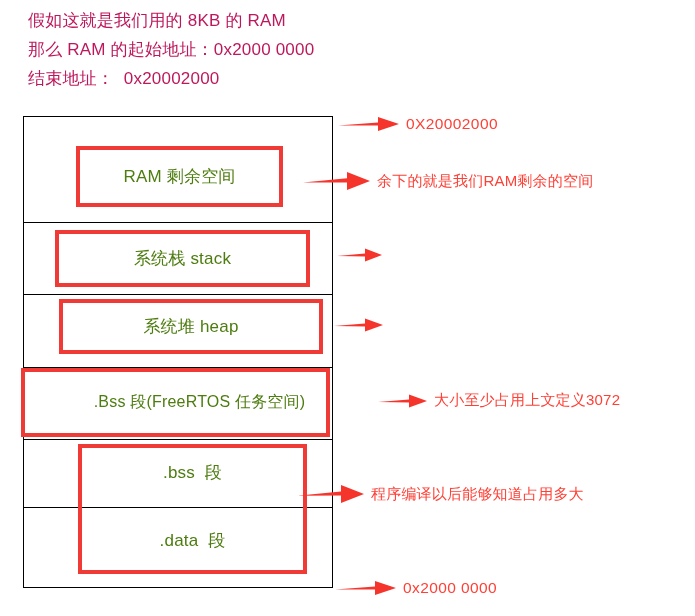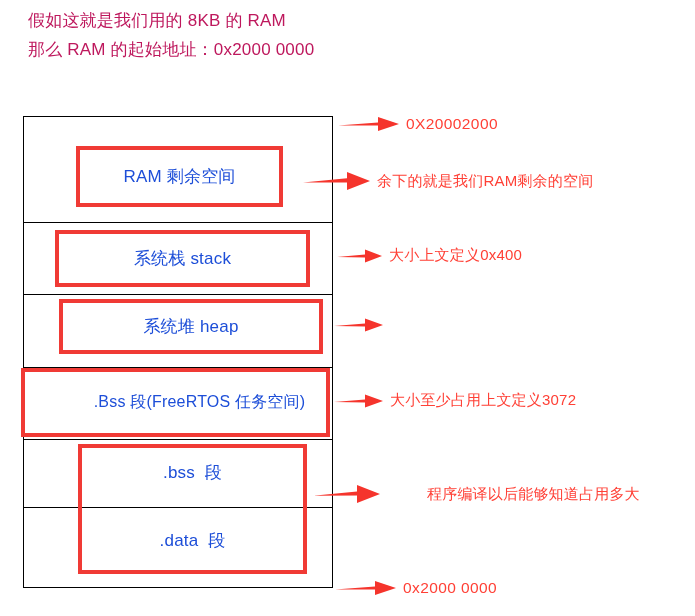--- a/index.html
+++ b/index.html
@@ -57,21 +57,21 @@
     box-sizing: border-box;
     border: 4px solid #f03a35;
     background: transparent;
     display: flex;
     align-items: center;
     justify-content: center;
     z-index: 3;
   }
   .red-box-label {
     font-size: 17px;
-    color: #1d4ed8;
+    color: #4d7c0f;
     white-space: pre;
     letter-spacing: 0.2px;
   }
   .red-box-label.small { font-size: 16px; margin-left: 48px; }
 
   
   .annotation {
     position: absolute;
     display: flex;
     align-items: center;
@@ -87,20 +87,21 @@
     margin-left: 6px;
   }
   .annotation-text.latin { font-size: 15.5px; letter-spacing: 0.4px; }
 </style>
 </head>
 <body>
 
 <div id="header-lines">
   <div class="header-line">假如这就是我们用的 8KB 的 RAM</div>
   <div class="header-line">那么 RAM 的起始地址：0x2000 0000</div>
+  <div class="header-line">结束地址：  0x20002000</div>
 </div>
 
 <div id="memory-map">
   <div class="map-row" style="top:0px;    height:106px;"></div>
   <div class="map-row" style="top:106px;  height:72px;"></div>
   <div class="map-row" style="top:178px;  height:73px;"></div>
   <div class="map-row" style="top:251px;  height:72px;"></div>
   <div class="map-row" style="top:323px;  height:68px;"></div>
   <div class="map-row last" style="top:391px; height:79px;"></div>
 </div>
@@ -141,37 +142,36 @@
   <svg class="arrow-svg" width="68" height="22" viewBox="0 0 68 22">
     <path d="M0,12.5 L44,8.2 L44,2 L67,11 L44,20 L44,12.4 Z" fill="#f5342c"></path>
   </svg>
   <span class="annotation-text">余下的就是我们RAM剩余的空间</span>
 </div>
 
 <div class="annotation" style="left:337px; top:246px;">
   <svg class="arrow-svg" width="46" height="18" viewBox="0 0 46 18">
     <path d="M0,10 L28,7.6 L28,2.6 L45,9 L28,15.4 L28,10.4 Z" fill="#f5342c"></path>
   </svg>
-  <span class="annotation-text">大小上文定义0x400</span>
 </div>
 
 <div class="annotation" style="left:334px; top:316px;">
   <svg class="arrow-svg" width="50" height="18" viewBox="0 0 50 18">
     <path d="M0,10 L31,7.5 L31,2.4 L49,9 L31,15.6 L31,10.5 Z" fill="#f5342c"></path>
   </svg>
 </div>
 
-<div class="annotation" style="left:334px; top:391px;">
+<div class="annotation" style="left:334px; top:391px;padding-left:44px;">
   <svg class="arrow-svg" width="50" height="18" viewBox="0 0 50 18">
     <path d="M0,10 L31,7.5 L31,2.4 L49,9 L31,15.6 L31,10.5 Z" fill="#f5342c"></path>
   </svg>
   <span class="annotation-text">大小至少占用上文定义3072</span>
 </div>
 
-<div class="annotation" style="left:313px; top:483px;gap:40px;">
+<div class="annotation" style="left:297px; top:483px;">
   <svg class="arrow-svg" width="68" height="22" viewBox="0 0 68 22">
     <path d="M0,12.8 L44,8.4 L44,2 L67,11 L44,20 L44,12.6 Z" fill="#f5342c"></path>
   </svg>
   <span class="annotation-text">程序编译以后能够知道占用多大</span>
 </div>
 
 <div class="annotation" style="left:335px; top:578px;">
   <svg class="arrow-svg" width="62" height="20" viewBox="0 0 62 20">
     <path d="M0,11.5 L40,8.6 L40,3 L61,10 L40,17 L40,11.4 Z" fill="#f5342c"></path>
   </svg>

